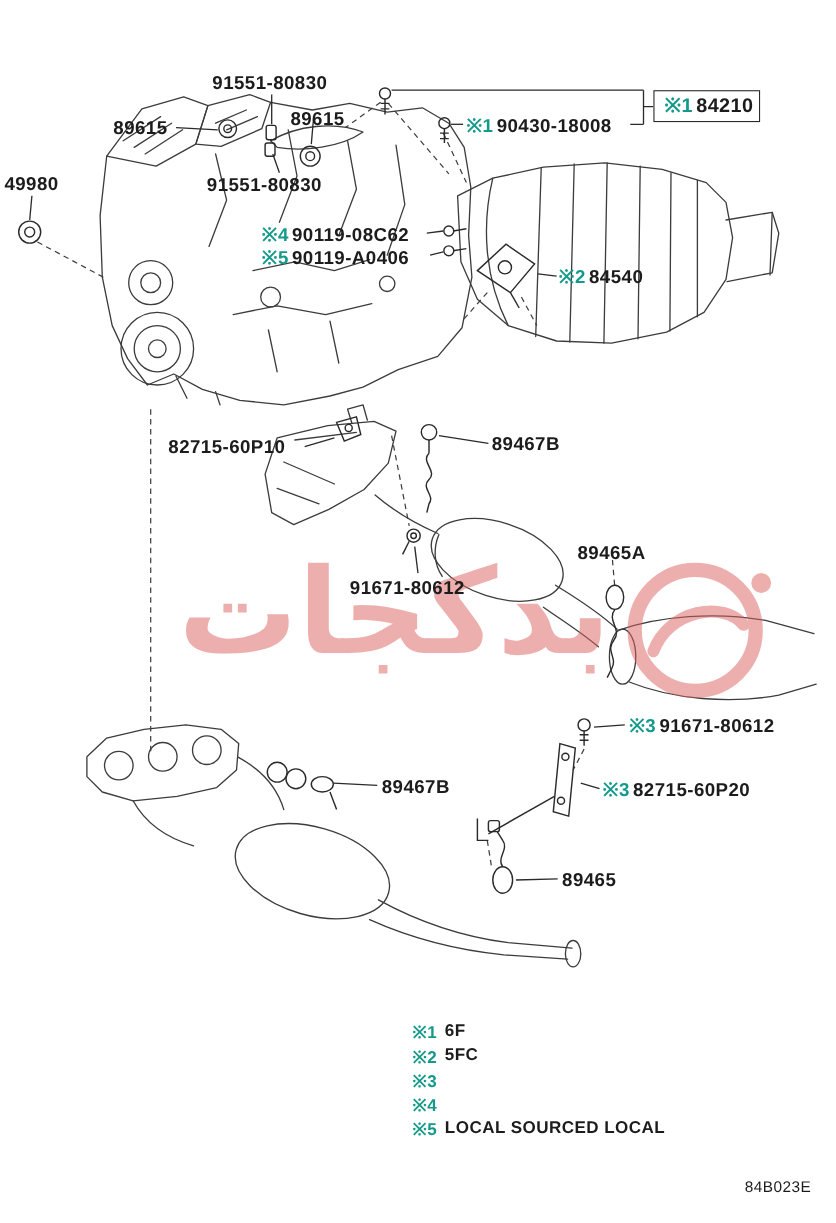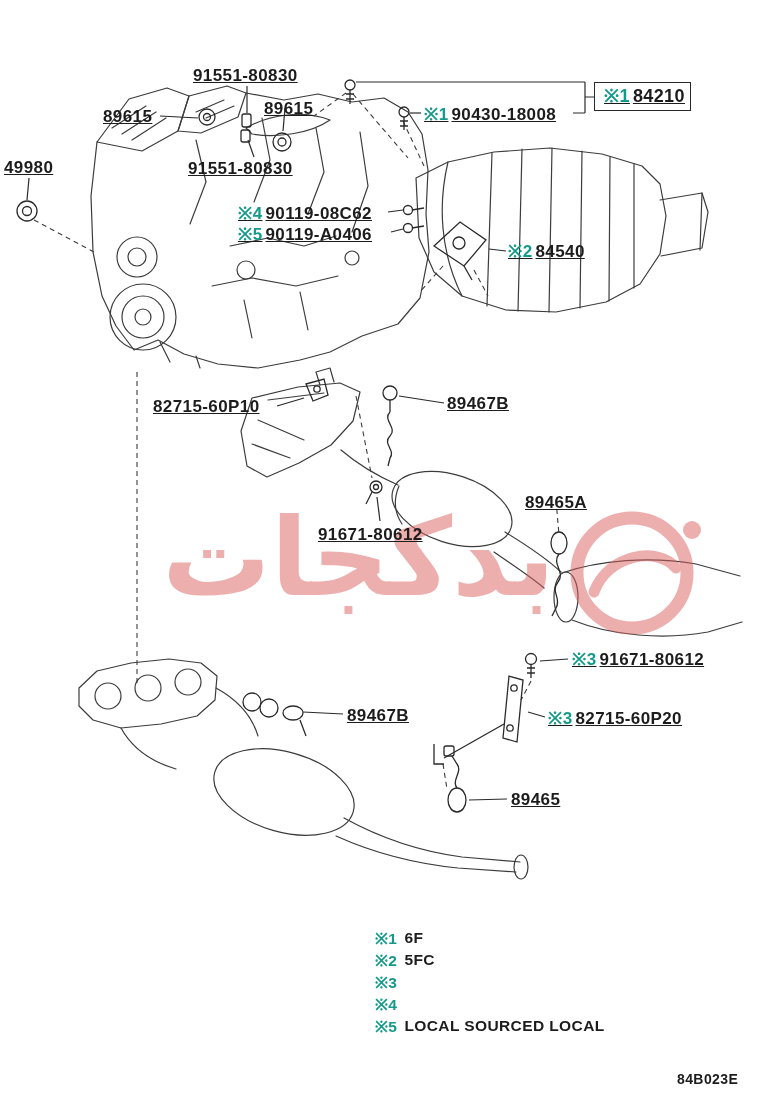--- a/index.html
+++ b/index.html
@@ -6,33 +6,33 @@
   html,body { background:#ffffff; }
   body {
     width:760px; height:1112px; position:relative; overflow:hidden;
     font-family:"Liberation Sans", sans-serif;
   }
   .canvas { position:absolute; left:0; top:0; width:760px; height:1112px; background:#fff; }
   svg.art { position:absolute; left:0; top:0; }
 
   .plabel {
     position:absolute; font-weight:bold; font-size:17px; color:#1c1c1c;
-    white-space:nowrap; letter-spacing:.4px; line-height:20px;text-decoration:underline;
+    white-space:nowrap; letter-spacing:.4px; line-height:20px;
   }
   .plabel .mark { color:#149a8a; margin-right:3px; }
   .plabel.boxed {
     border:1.8px solid #2a2a2a; padding:3px 5px 4px 9px; font-size:18px; background:#fff;
   }
 
   .legend { position:absolute; left:375px; top:927px; }
   .legend-row { display:flex; align-items:center; gap:7px; height:22px;
     font-size:15.5px; font-weight:bold; color:#1c1c1c; letter-spacing:.4px; }
   .legend-row .mark { color:#149a8a; }
 
-  .code { position:absolute; left:677px; top:1071px; font-size:14px; font-weight:bold; color:#1c1c1c; letter-spacing:.4px; }
+  .code { position:absolute; left:677px; top:1071px; font-size:14px; font-weight:normal; color:#1c1c1c; letter-spacing:.4px; }
 
   .wm { position:absolute; left:85px; top:488px; width:620px; height:175px; opacity:.5; pointer-events:none; }
   .wm-text {
     position:absolute; left:0; top:-5px; width:470px; text-align:right;
     font-family:"DejaVu Sans", sans-serif; font-weight:bold;
     font-size:108px; line-height:150px; color:#dd6060;
   }
   .wm-logo { position:absolute; right:0; top:0; }
 </style>
 </head>

